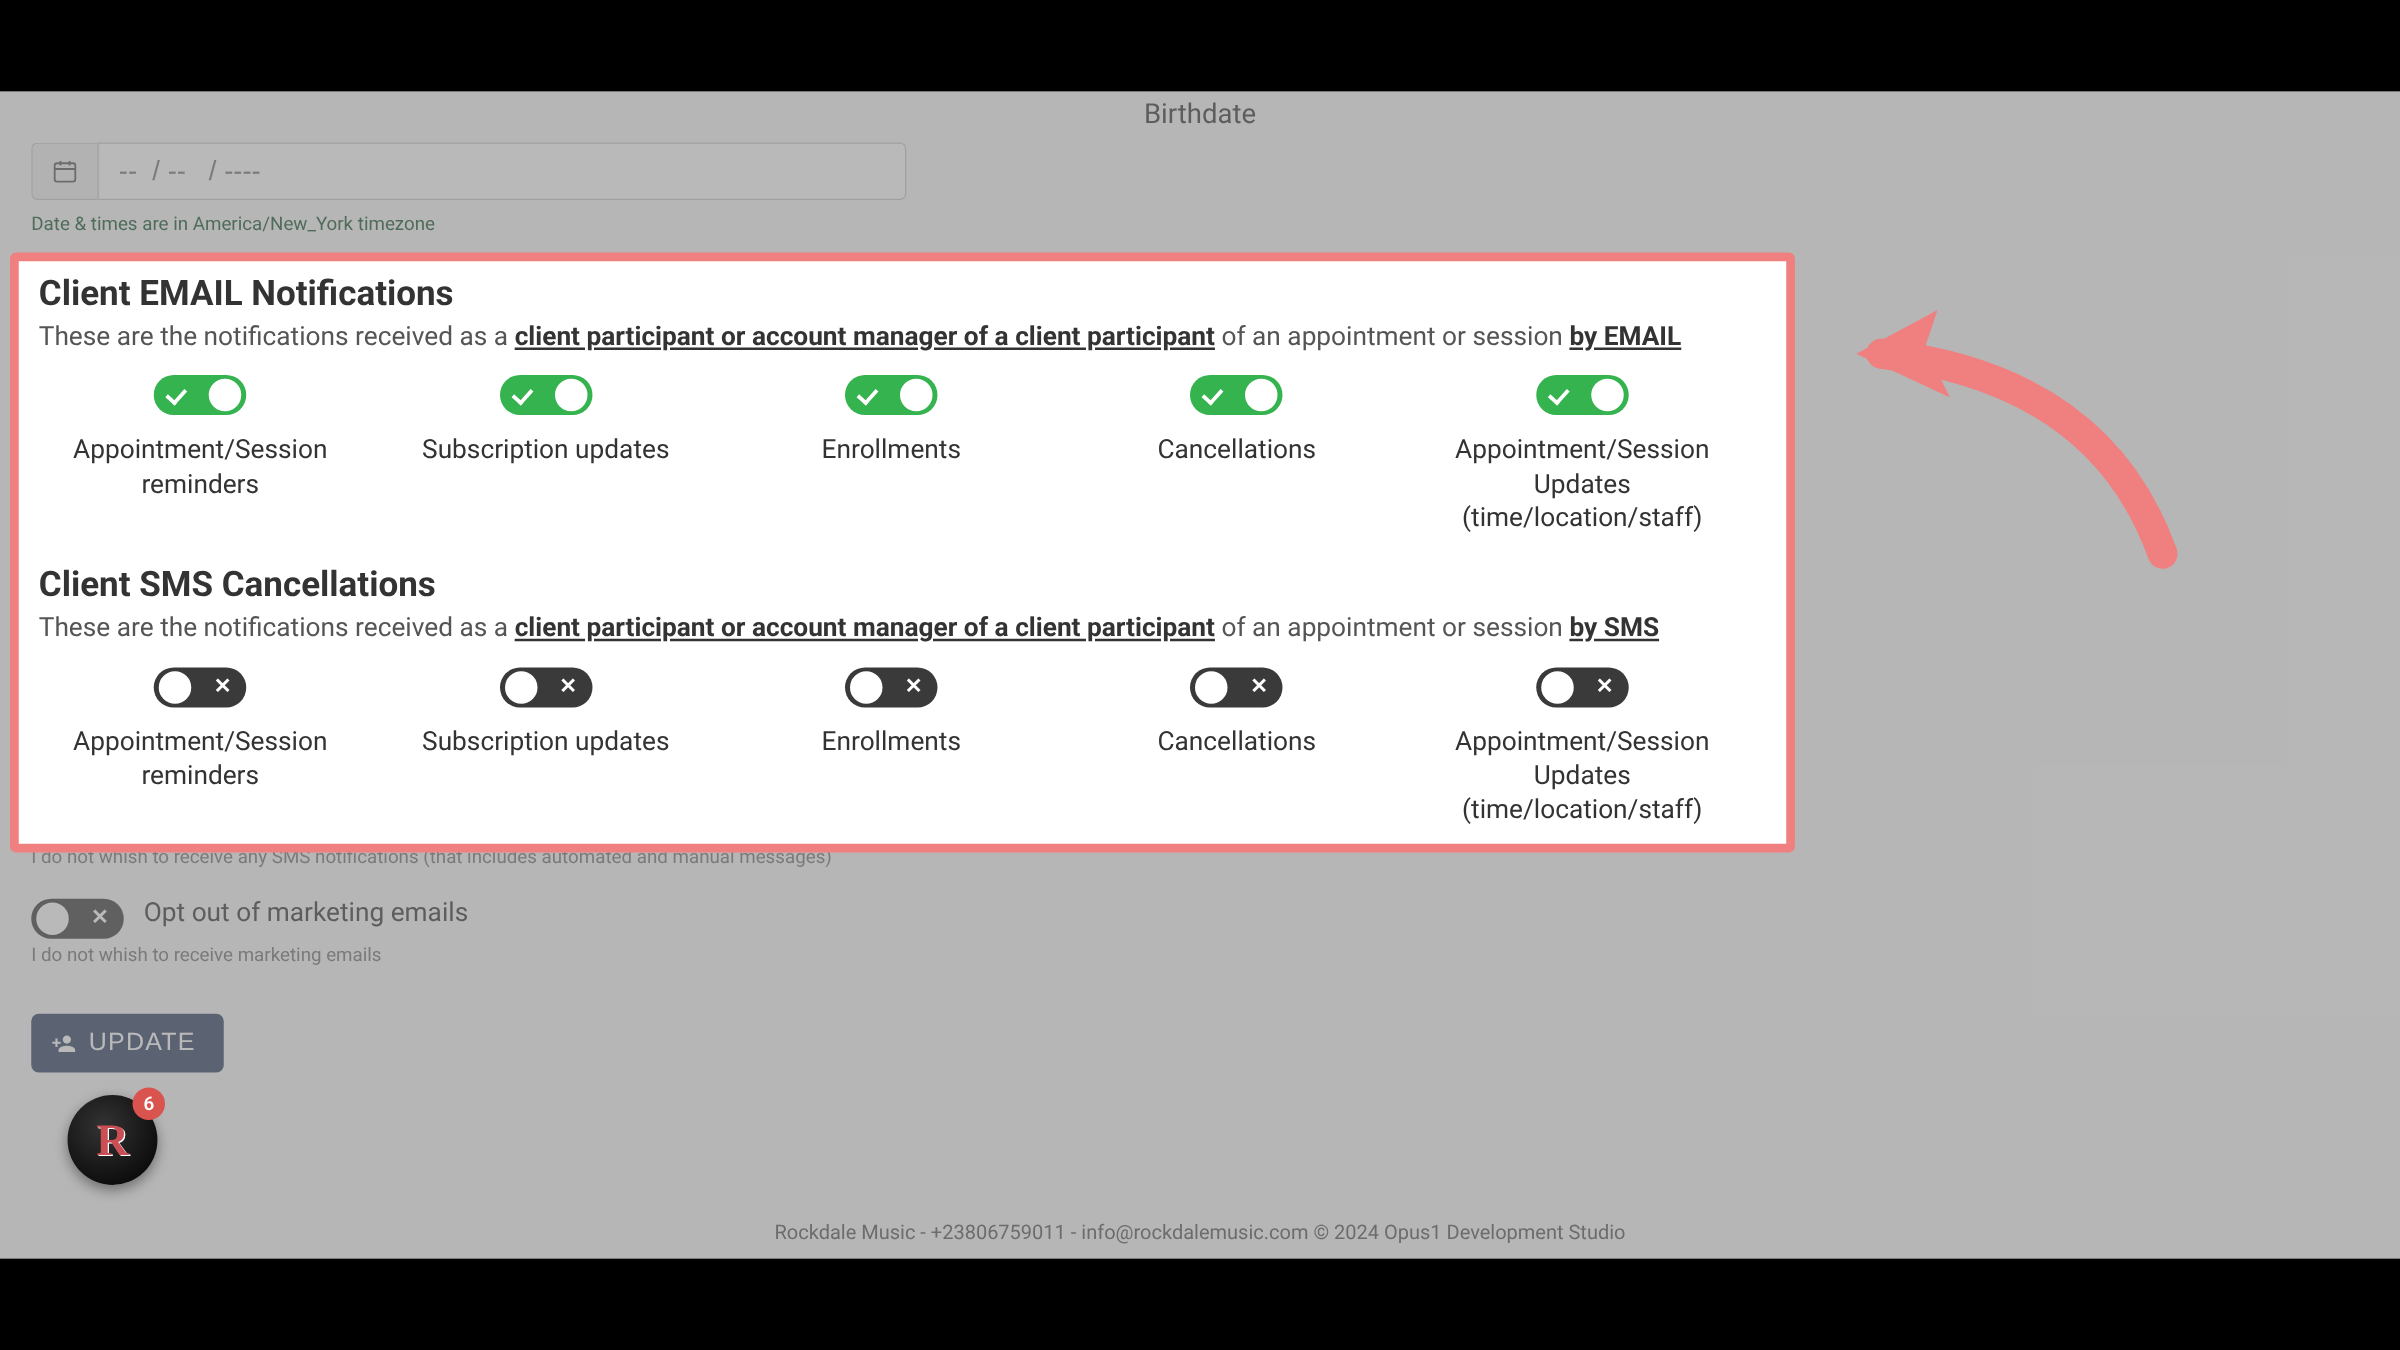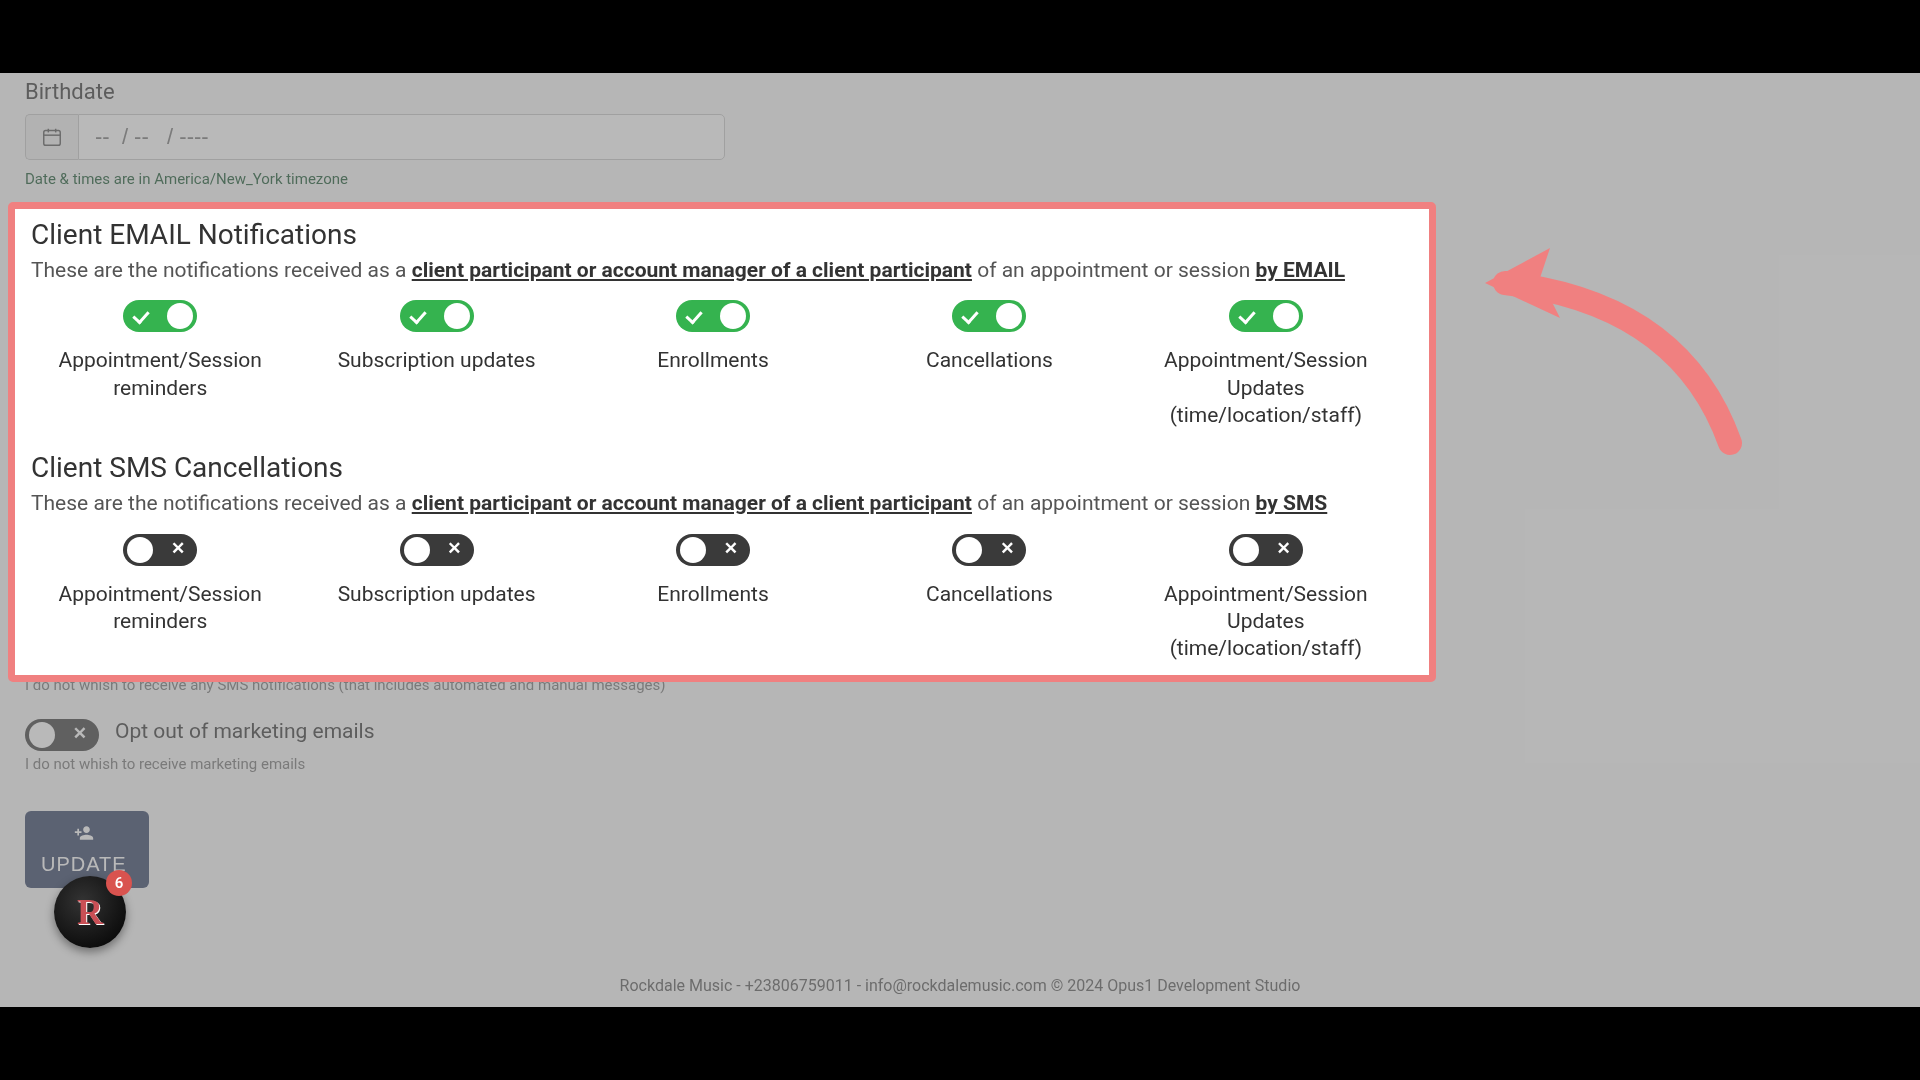--- a/index.html
+++ b/index.html
@@ -9,31 +9,31 @@
   
   .letterbox-top, .letterbox-bottom { position: absolute; left:0; right:0; background:#000; z-index:30; }
   .letterbox-top { top:0; height:73px; }
   .letterbox-bottom { bottom:0; height:73px; }
 
   .page { position:absolute; top:73px; left:0; right:0; bottom:73px; background:#f9f9f9; }
   .dimmer { position:absolute; inset:0; background:rgba(128,128,128,0.55); z-index:20; pointer-events:none; }
   .content { position:absolute; inset:0; padding:6px 25px 20px 25px; color:#333; }
 
   
-  .label { font-size:22px; color:#333; margin-bottom:10px; }
+  .label { font-size:22px; color:#333; margin-bottom:10px;text-align:center; }
   .date-row { display:flex; align-items:center; }
   .date-icon-cell { width:53px; height:46px; border:1px solid #c8c8c8; border-right:none; border-radius:5px 0 0 5px; display:flex; align-items:center; justify-content:center; background:#f0f0f0; }
   .date-input-cell { width:647px; height:46px; border:1px solid #c8c8c8; border-radius:0 5px 5px 0; background:#fff; padding:0 16px; display:flex; align-items:center; }
   .date-input-cell input { border:none; outline:none; width:100%; font-size:22px; color:#888; background:transparent; }
   .tz-note { font-size:15px; color:#14532d; margin-top:10px; }
 
   
   .panel-wrap { position:absolute; top:202px; left:8px; width:1428px; z-index:25; }
   .panel { background:#fff; border:7px solid #f08080; border-radius:5px; padding:9px 16px 11px 16px; }
-  .panel h2 { font-size:28px; font-weight:400; color:#333; margin-bottom:5px; }
+  .panel h2 { font-size:28px; font-weight:700; color:#333; margin-bottom:5px; }
   .panel .desc { font-size:21px; color:#555; margin-bottom:16px; line-height:1.35; }
   .panel .desc b { font-weight:700; color:#333;text-decoration:underline; }
 
   .toggle-row { display:flex; gap:0; margin-bottom:22px; }
   .toggle-col { width:280px; padding-right:18px;text-align:center; }
   .toggle-label { font-size:21px; color:#333; margin-top:11px; line-height:1.3; }
 
   
   .switch { width:74px; height:32px; border-radius:16px; position:relative; cursor:pointer; display:inline-block; }
   .switch.on { background:#35b34f; }
@@ -48,21 +48,21 @@
   .opt-row { display:flex; align-items:flex-start; gap:16px; margin-top:14px; }
   .opt-label { font-size:21px; color:#333; }
   .opt-note { font-size:15px; color:#737373; margin-top:4px; }
 
   .opt-block-2 { margin-top:25px; }
 
   
   .spacer-for-panel { height:438px; }
 
   
-  .update-btn { margin-top:38px; background:#2f3e63; color:#fff; border:none; border-radius:6px; padding:12px 22px 12px 16px; font-size:20px; letter-spacing:1px; display:inline-flex; align-items:center; gap:10px; cursor:pointer;flex-direction:column; }
+  .update-btn { margin-top:38px; background:#2f3e63; color:#fff; border:none; border-radius:6px; padding:12px 22px 12px 16px; font-size:20px; letter-spacing:1px; display:inline-flex; align-items:center; gap:10px; cursor:pointer; }
   .update-btn svg { fill:#fff; }
 
   
   .float-badge { position:absolute; left:54px; bottom:132px; width:72px; height:72px; border-radius:50%; background:radial-gradient(circle at 40% 35%, #333, #000); box-shadow:0 4px 10px rgba(0,0,0,.4); z-index:22; display:flex; align-items:center; justify-content:center; }
   .float-badge .r { font-family:Georgia,serif; font-size:36px; font-weight:700; color:#c94f55; text-shadow:1px 1px 0 #fff; }
   .float-badge .count { position:absolute; top:-6px; right:-6px; width:26px; height:26px; background:#d9534f; color:#fff; border-radius:50%; display:flex; align-items:center; justify-content:center; font-size:15px; font-weight:600; }
 
   
   .footer { position:absolute; left:0; right:0; bottom:12px; text-align:center; font-size:16px; color:#555; z-index:5; }
 

